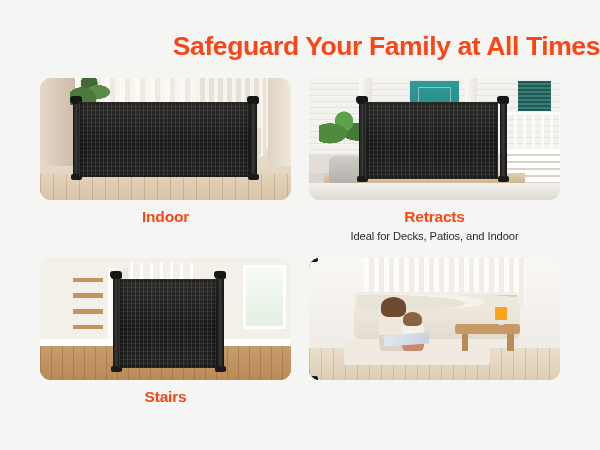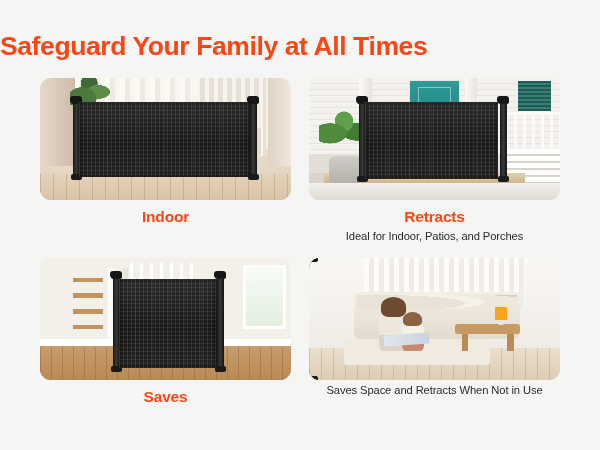--- a/index.html
+++ b/index.html
@@ -22,21 +22,21 @@
     background: #f5f5f3;
     box-sizing: border-box;
   }
 
   
   .headline {
     position: absolute;
     top: 29px;
     left: 0;
     width: 600px;
-    text-align: left;
+    text-align: right;
     font-size: 26.5px;
     font-weight: bold;
     letter-spacing: -0.4px;
     color: #fa4616;
     line-height: 34px;
     white-space: nowrap;
   }
 
   
   .grid {
@@ -344,21 +344,21 @@
           <div class="post" style="left:20%;top:18%;height:66%;">
               <span class="knob" style="top:-4px;"></span>
             </div>
           <div class="mesh" style="left:22.5%;top:20%;width:53%;height:63%;"></div>
           <div class="post" style="left:76%;top:18%;height:66%;">
               <span class="knob" style="top:-4px;"></span>
             </div>
         </div>
       </div>
       <div class="cell-title">Retracts</div>
-      <div class="cell-sub">Ideal for Indoor, Patios, and Porches</div>
+      <div class="cell-sub">Ideal for Decks, Patios, and Indoor</div>
     </div>
 
     <div class="cell">
       <div class="photo">
         <div class="scene s-st">
           <div class="lay wall"></div>
           <div class="lay tread2"></div>
           <div class="lay tread3"></div>
           <div class="lay tread4"></div>
           <div class="lay tread5"></div>
@@ -370,21 +370,21 @@
           <div class="lay floor"></div>
           <div class="post" style="left:29%;top:14%;height:78%;">
               <span class="knob" style="top:-4px;"></span>
             </div>
           <div class="mesh" style="left:31.5%;top:17%;width:39%;height:73%;"></div>
           <div class="post" style="left:70.5%;top:14%;height:78%;">
               <span class="knob" style="top:-4px;"></span>
             </div>
         </div>
       </div>
-      <div class="cell-title">Saves</div>
+      <div class="cell-title">Stairs</div>
     </div>
 
     <div class="cell">
       <div class="photo">
         <div class="scene s-sp">
           <div class="lay backwall"></div>
           <div class="lay drape"></div>
           <div class="lay sofa"></div>
           <div class="lay cush"></div>
           <div class="lay floor"></div>
@@ -401,17 +401,16 @@
           <div class="postL">
             <span class="knob" style="top:-3px;"></span>
             <span class="knob" style="bottom:-3px;"></span>
           </div>
           <div class="postR">
             <span class="knob" style="top:-3px;"></span>
             <span class="knob" style="bottom:-3px;"></span>
           </div>
         </div>
       </div>
-      <div class="cell-sub">Saves Space and Retracts When Not in Use</div>
     </div>
 
   </div>
 </div>
 
 </body></html>

